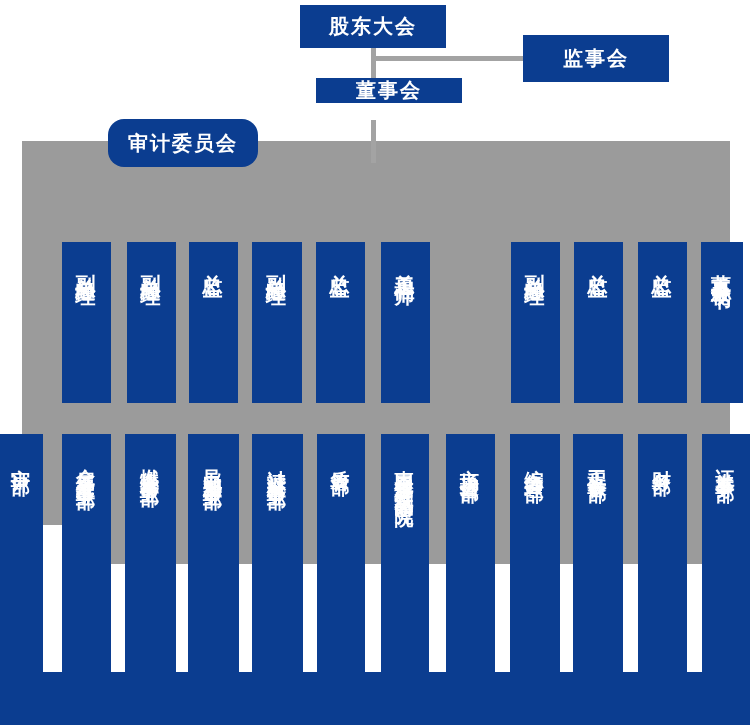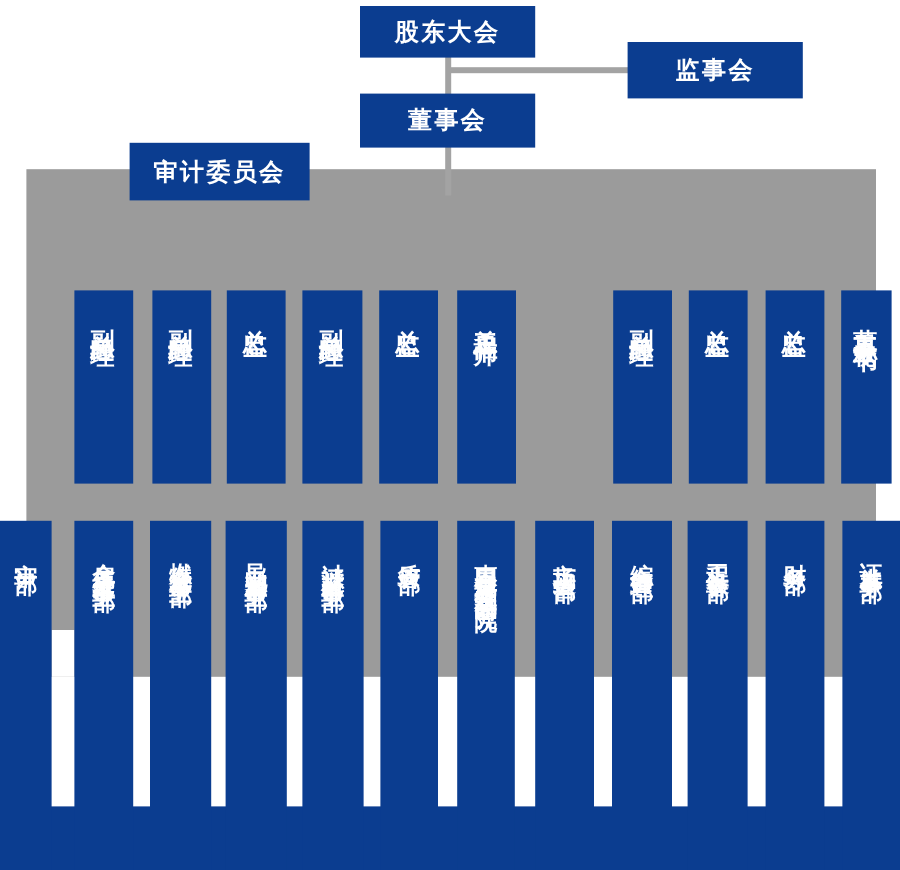--- a/index.html
+++ b/index.html
@@ -47,24 +47,24 @@
   <div class="abs conn" style="left:371px;top:120px;width:5px;height:43px;"></div>
 
   <div class="abs footer" style="left:0px;top:672px;width:750px;height:53px;"></div>
 
   <div class="abs node hnode" style="left:300px;top:5px;width:146px;height:43px;">
     <span>股东大会</span>
   </div>
   <div class="abs node hnode" style="left:523px;top:35px;width:146px;height:47px;">
     <span>监事会</span>
   </div>
-  <div class="abs node hnode" style="left:300px;top:78px;width:146px;height:45px;">
+  <div class="abs node hnode" style="left:316px;top:78px;width:146px;height:25px;">
     <span>董事会</span>
   </div>
-  <div class="abs node hnode" style="left:108px;top:119px;width:150px;height:48px;">
+  <div class="abs node hnode" style="left:108px;top:119px;width:150px;height:48px;border-radius:16px;">
     <span>审计委员会</span>
   </div>
 
   <div class="abs vnode exec" style="left:62px;width:49px;">
     <span>副总经理</span>
   </div>
   <div class="abs vnode exec" style="left:127px;width:49px;">
     <span>副总经理</span>
   </div>
   <div class="abs vnode exec" style="left:189px;width:49px;">

